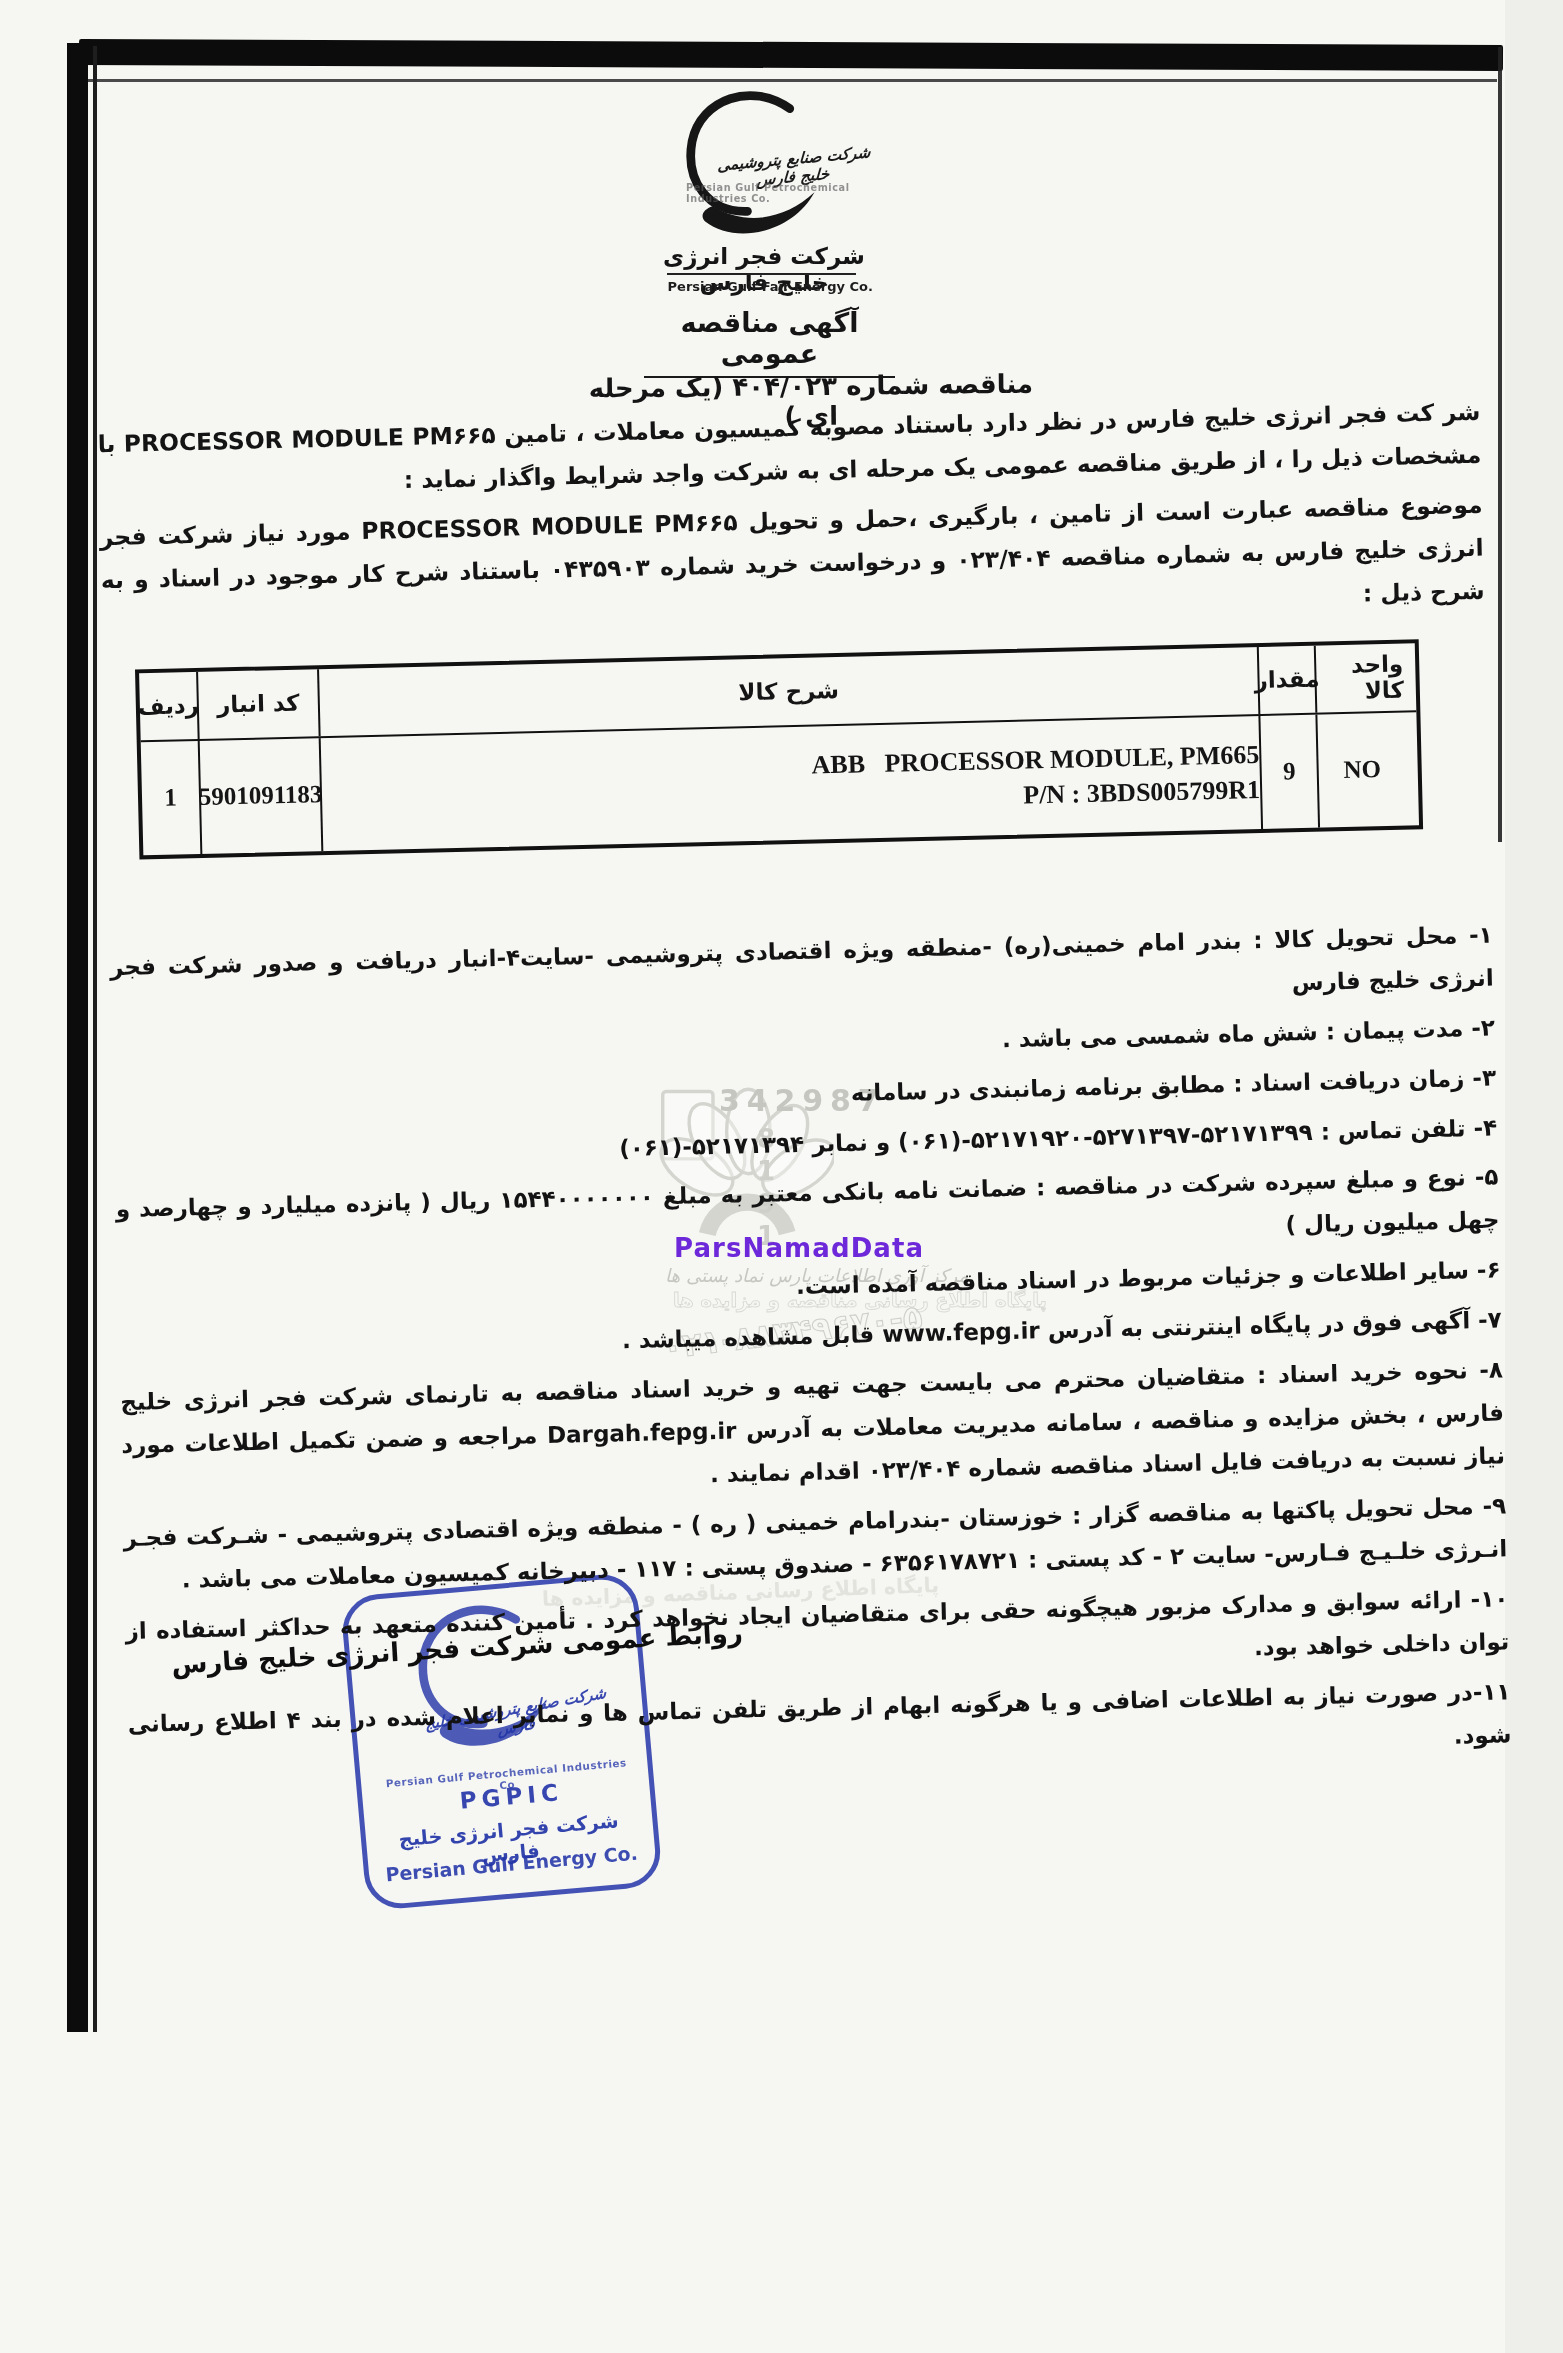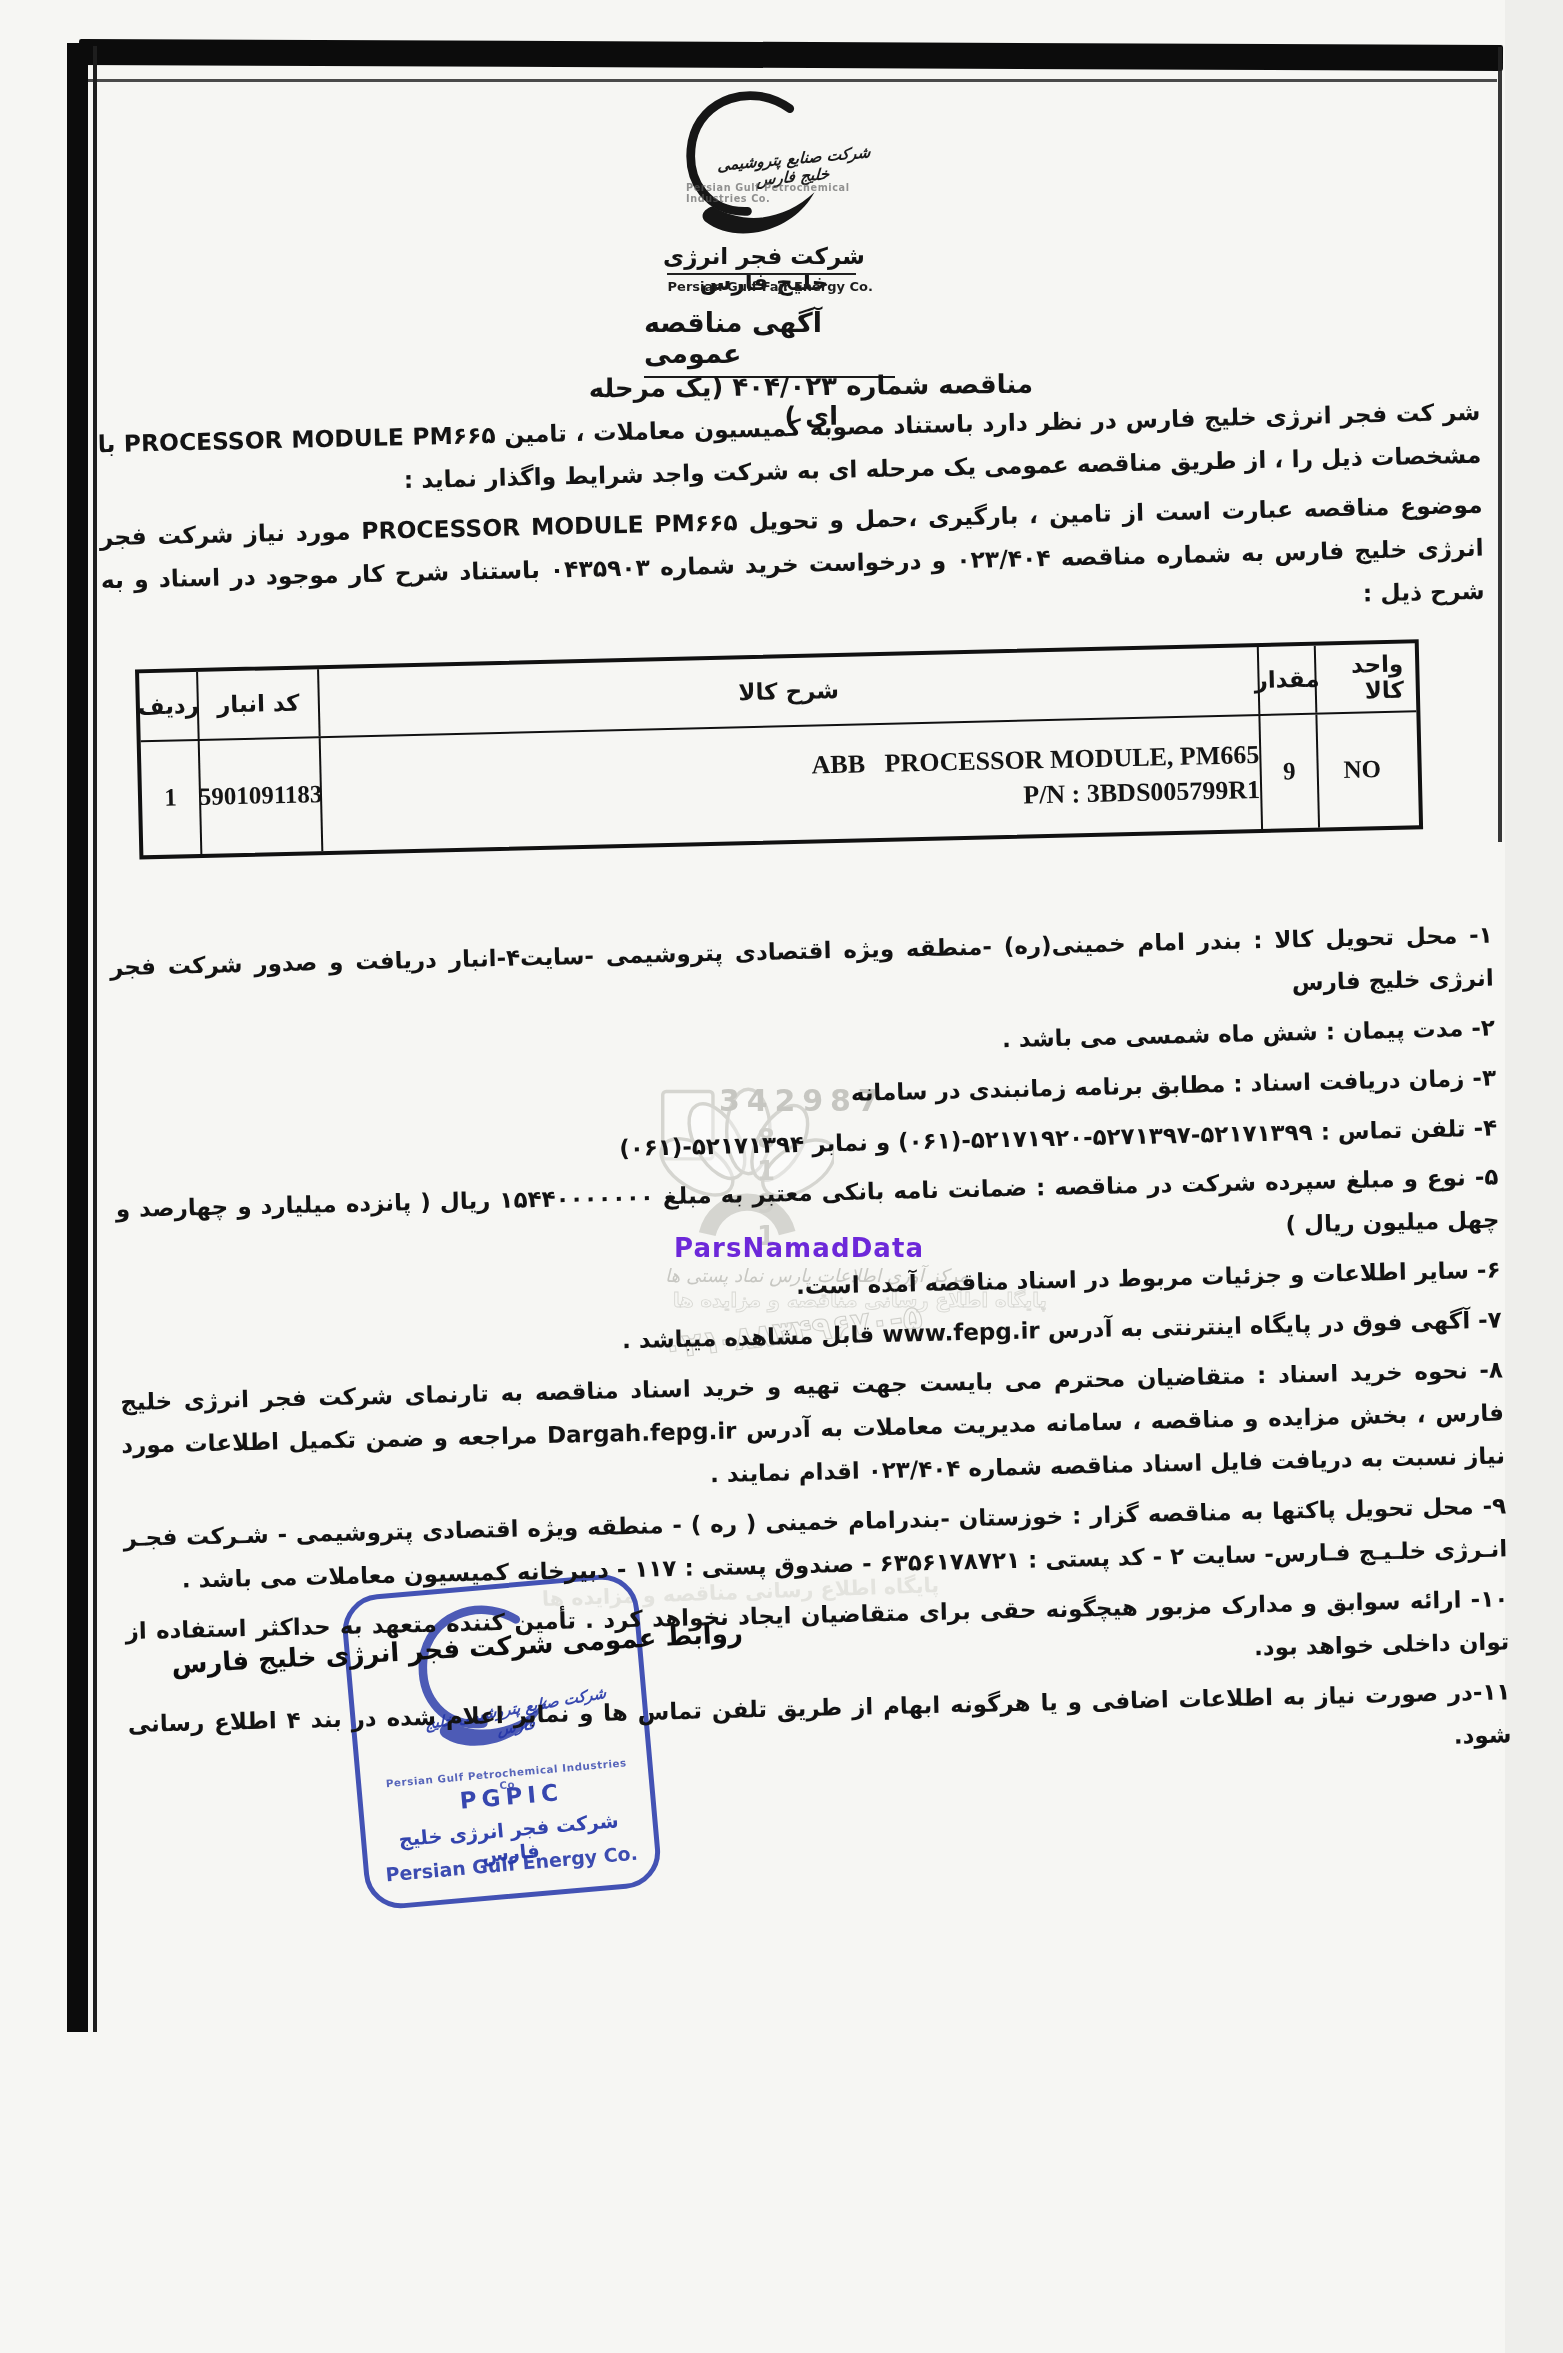--- a/index.html
+++ b/index.html
@@ -19,21 +19,21 @@
   .logo-swoosh{position:absolute;left:40px;top:0;width:200px;height:153px;}
   .logo-callig{position:absolute;left:96px;top:64px;width:183px;text-align:center;font-weight:700;
                font-size:15.4px;font-style:italic;transform:rotate(-5deg) skewX(-8deg);color:#1b1b1b;}
   .logo-caption{position:absolute;left:80px;top:96px;width:206px;font-size:9.7px;
                 font-weight:700;color:#5a5a5a;opacity:.65;filter:blur(0.4px);letter-spacing:0.6px;}
   .company-fa{position:absolute;left:655px;top:243px;width:218px;text-align:center;font-size:23px;
               font-weight:700;z-index:3;direction:rtl;}
   .company-underline{position:absolute;left:667px;top:273px;width:189px;height:2.3px;background:#222;z-index:3;}
   .company-en{position:absolute;left:655px;top:279px;width:218px;text-align:right;font-size:13px;
               font-weight:700;color:#1d1d1d;z-index:3;}
-  .doc-title{position:absolute;left:644px;top:307px;width:251px;text-align:left;font-size:27px;
+  .doc-title{position:absolute;left:644px;top:307px;width:251px;text-align:center;font-size:27px;
              font-weight:700;z-index:3;direction:rtl;border-bottom:2.3px solid #1a1a1a;padding-bottom:6.9px;}
 
   
   .tender-title{position:absolute;left:571px;top:371px;width:480px;text-align:center;font-size:26px;
                 font-weight:700;direction:rtl;z-index:3;transform:rotate(-0.6deg);}
 
   
   .content{position:absolute;left:97px;top:407px;width:1383px;z-index:3;direction:rtl;
            transform:rotate(-1.35deg);transform-origin:50% 0;}
   .para{font-size:23.4px;font-weight:700;line-height:43px;text-align:justify;color:#141414;}

